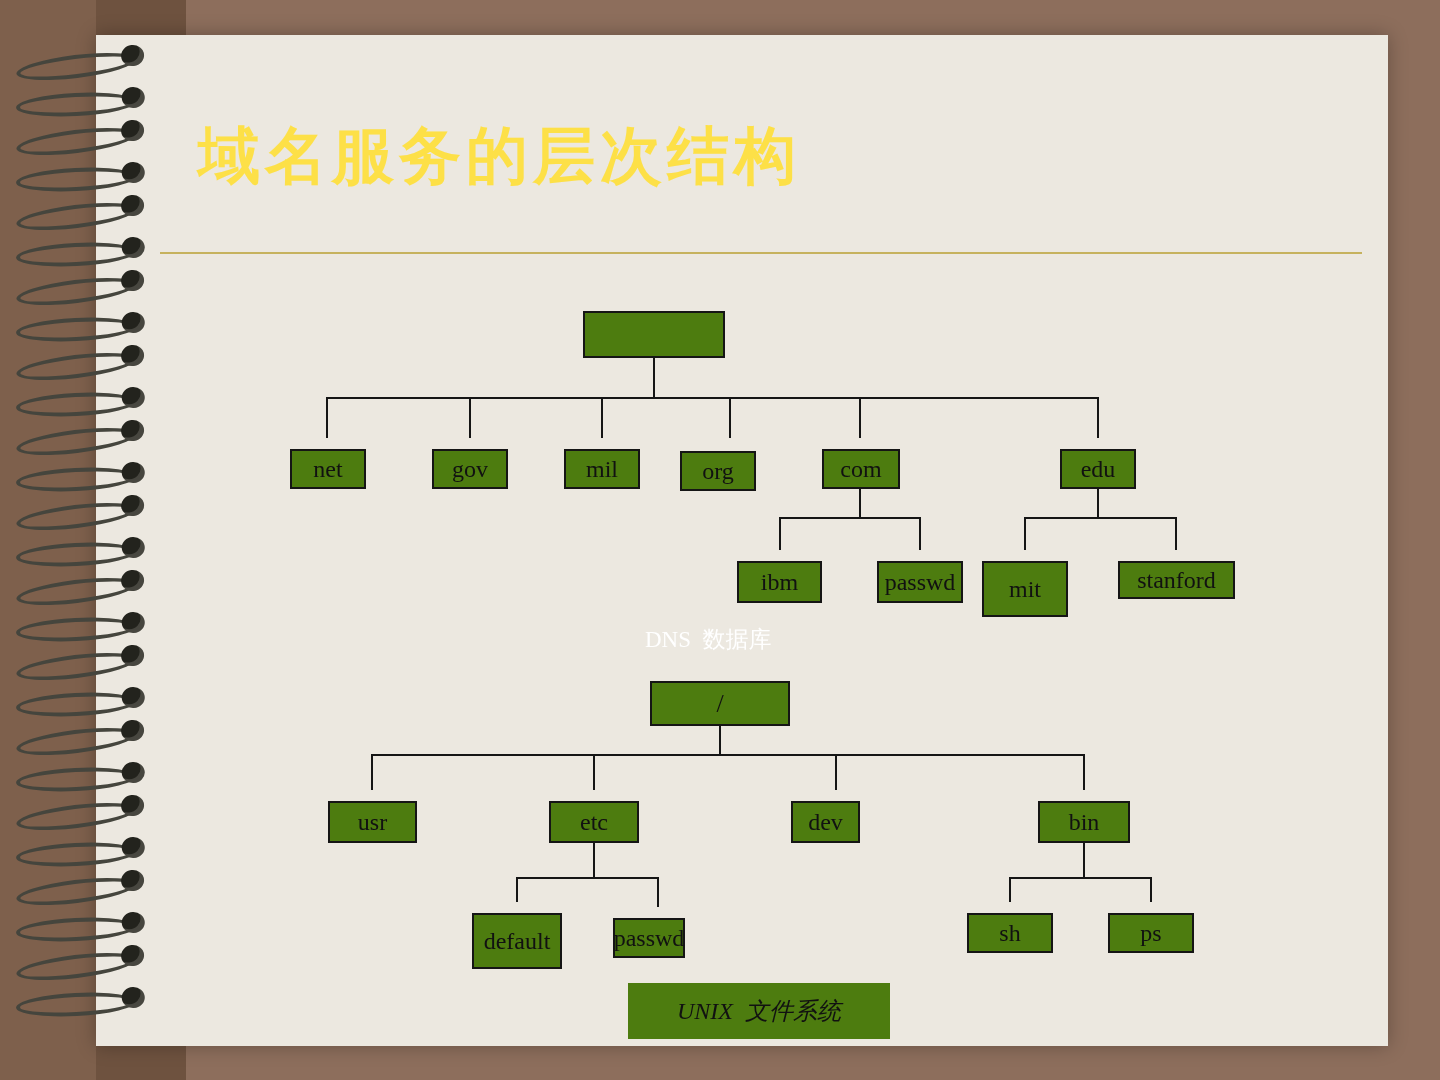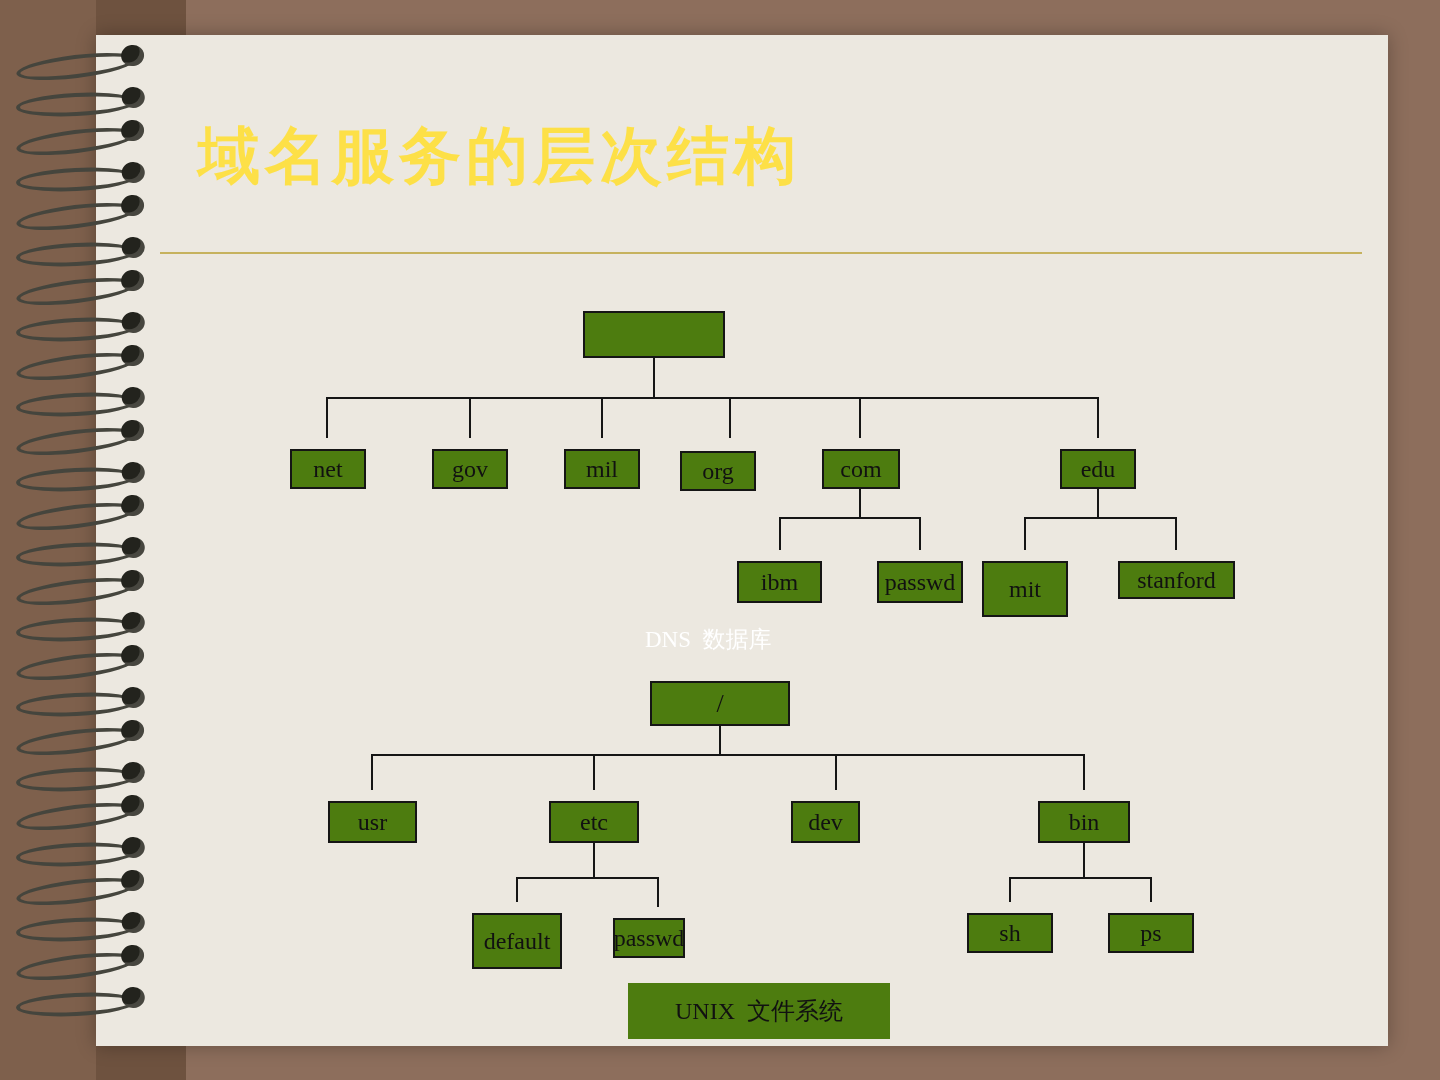--- a/index.html
+++ b/index.html
@@ -32,21 +32,21 @@
     font-family:"Liberation Sans", sans-serif;font-weight:bold;
     font-size:62px;letter-spacing:5px;color:#fde047;text-align:center;
   }
   .divider{position:absolute;left:160px;top:252px;width:1202px;height:2px;background:#c6b25e;z-index:2;}
   .connectors{position:absolute;left:0;top:0;width:1440px;height:1080px;z-index:2;}
   .node{
     position:absolute;background:#4d7c0f;border:2px solid #151515;box-sizing:border-box;
     display:flex;align-items:center;justify-content:center;
     font-size:24px;color:#111;z-index:3;white-space:pre;margin-top:11px;
   }
-  .noborder{border:none;}
+  .noborder{border:none;font-style:italic;}
   .caption{position:absolute;z-index:3;color:#ffffff;white-space:pre;}
 </style>
 </head>
 <body>
 
 <div class="corner-dark-top"></div>
 <div class="corner-dark-bottom"></div>
 <div class="left-strip"></div>
 
 <div class="page"></div>

